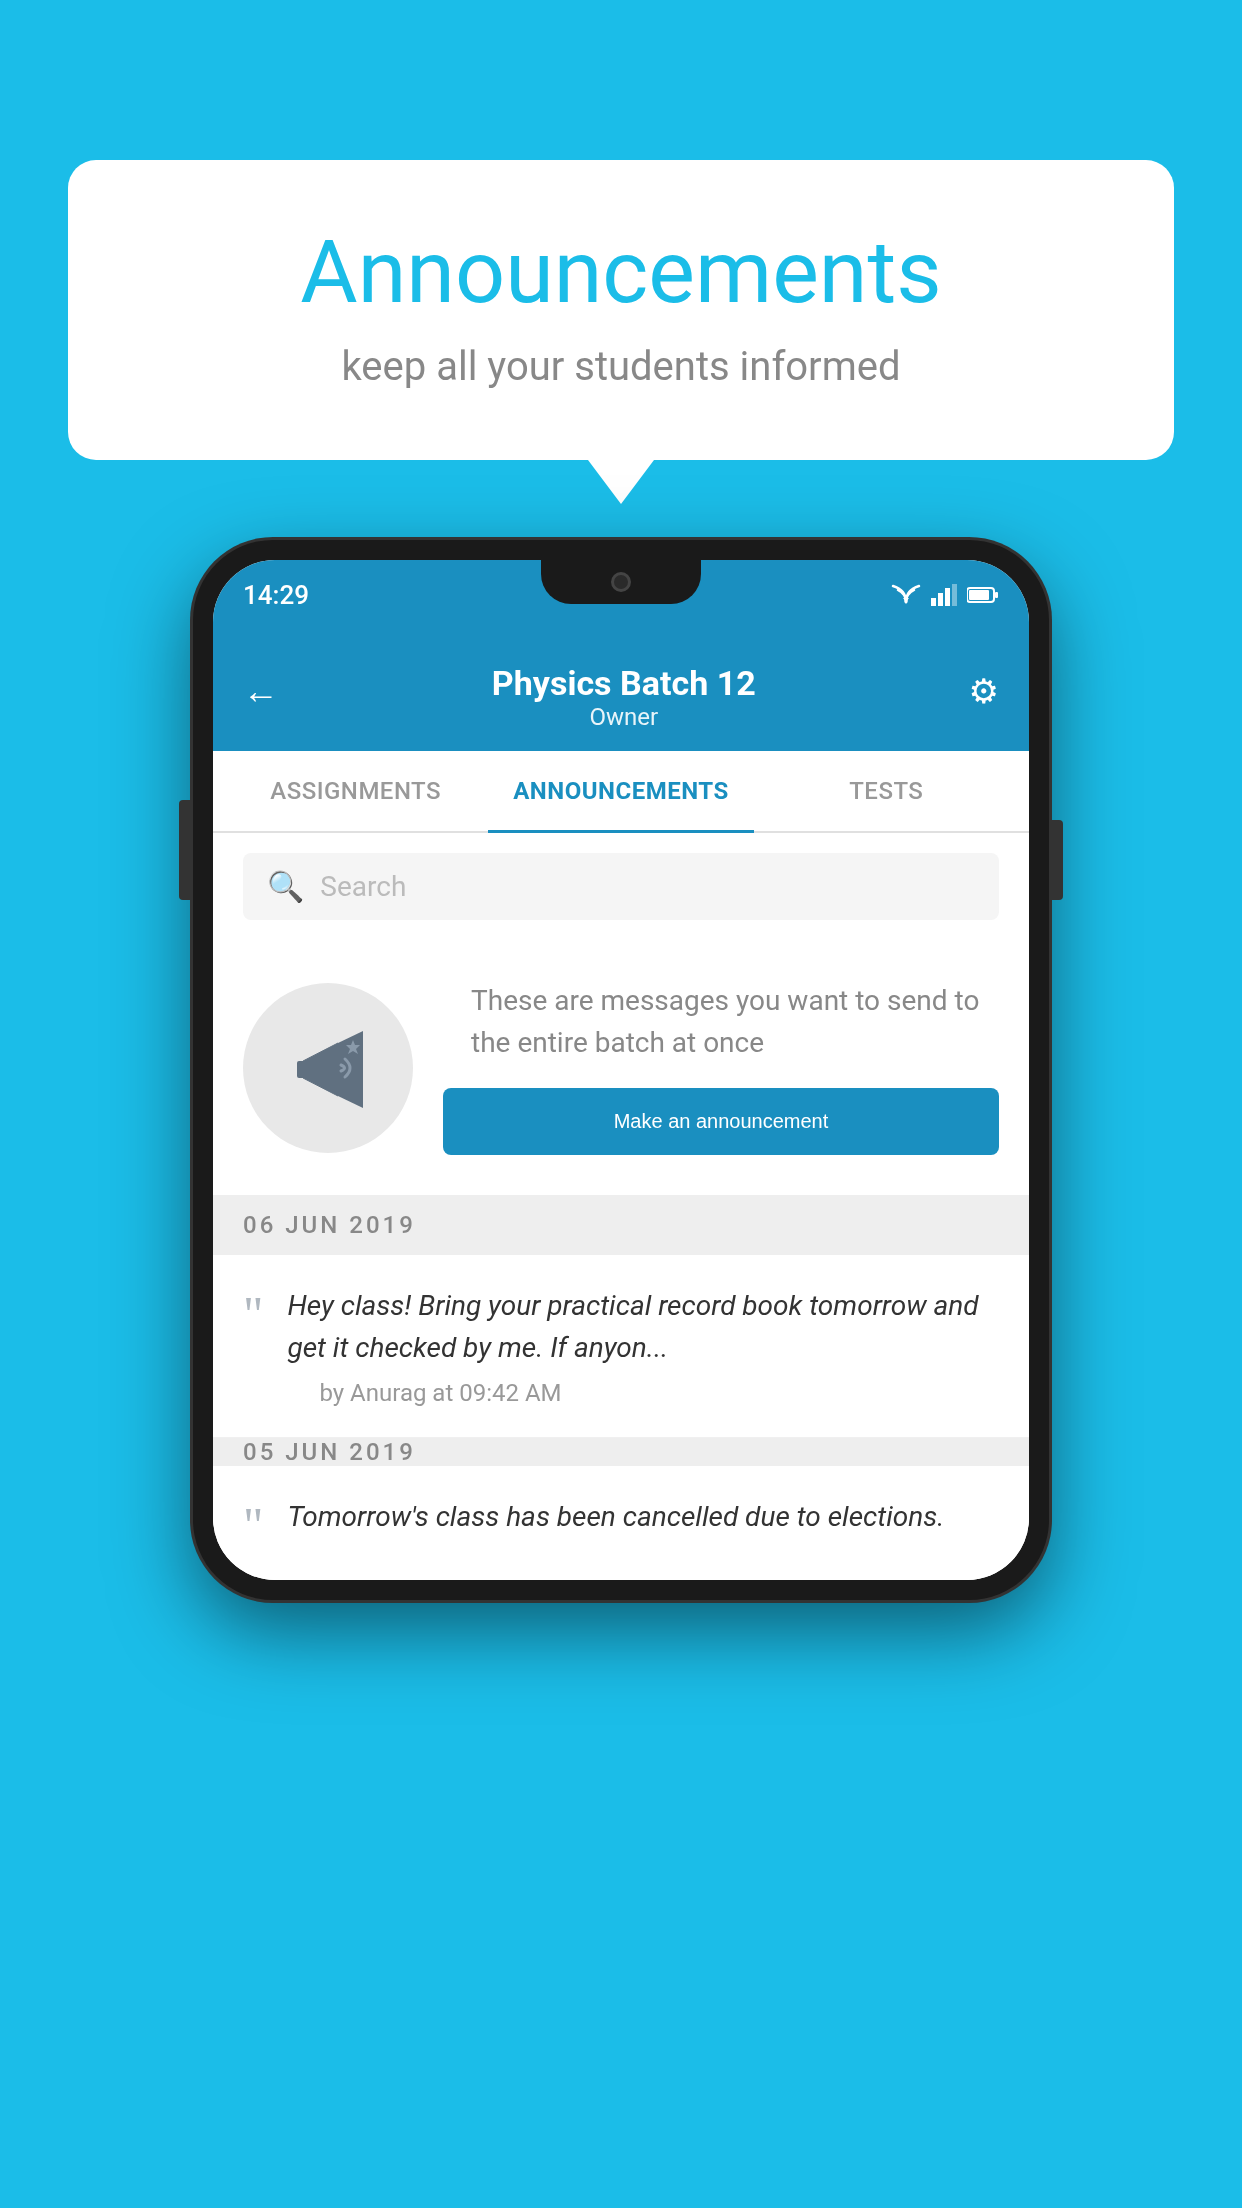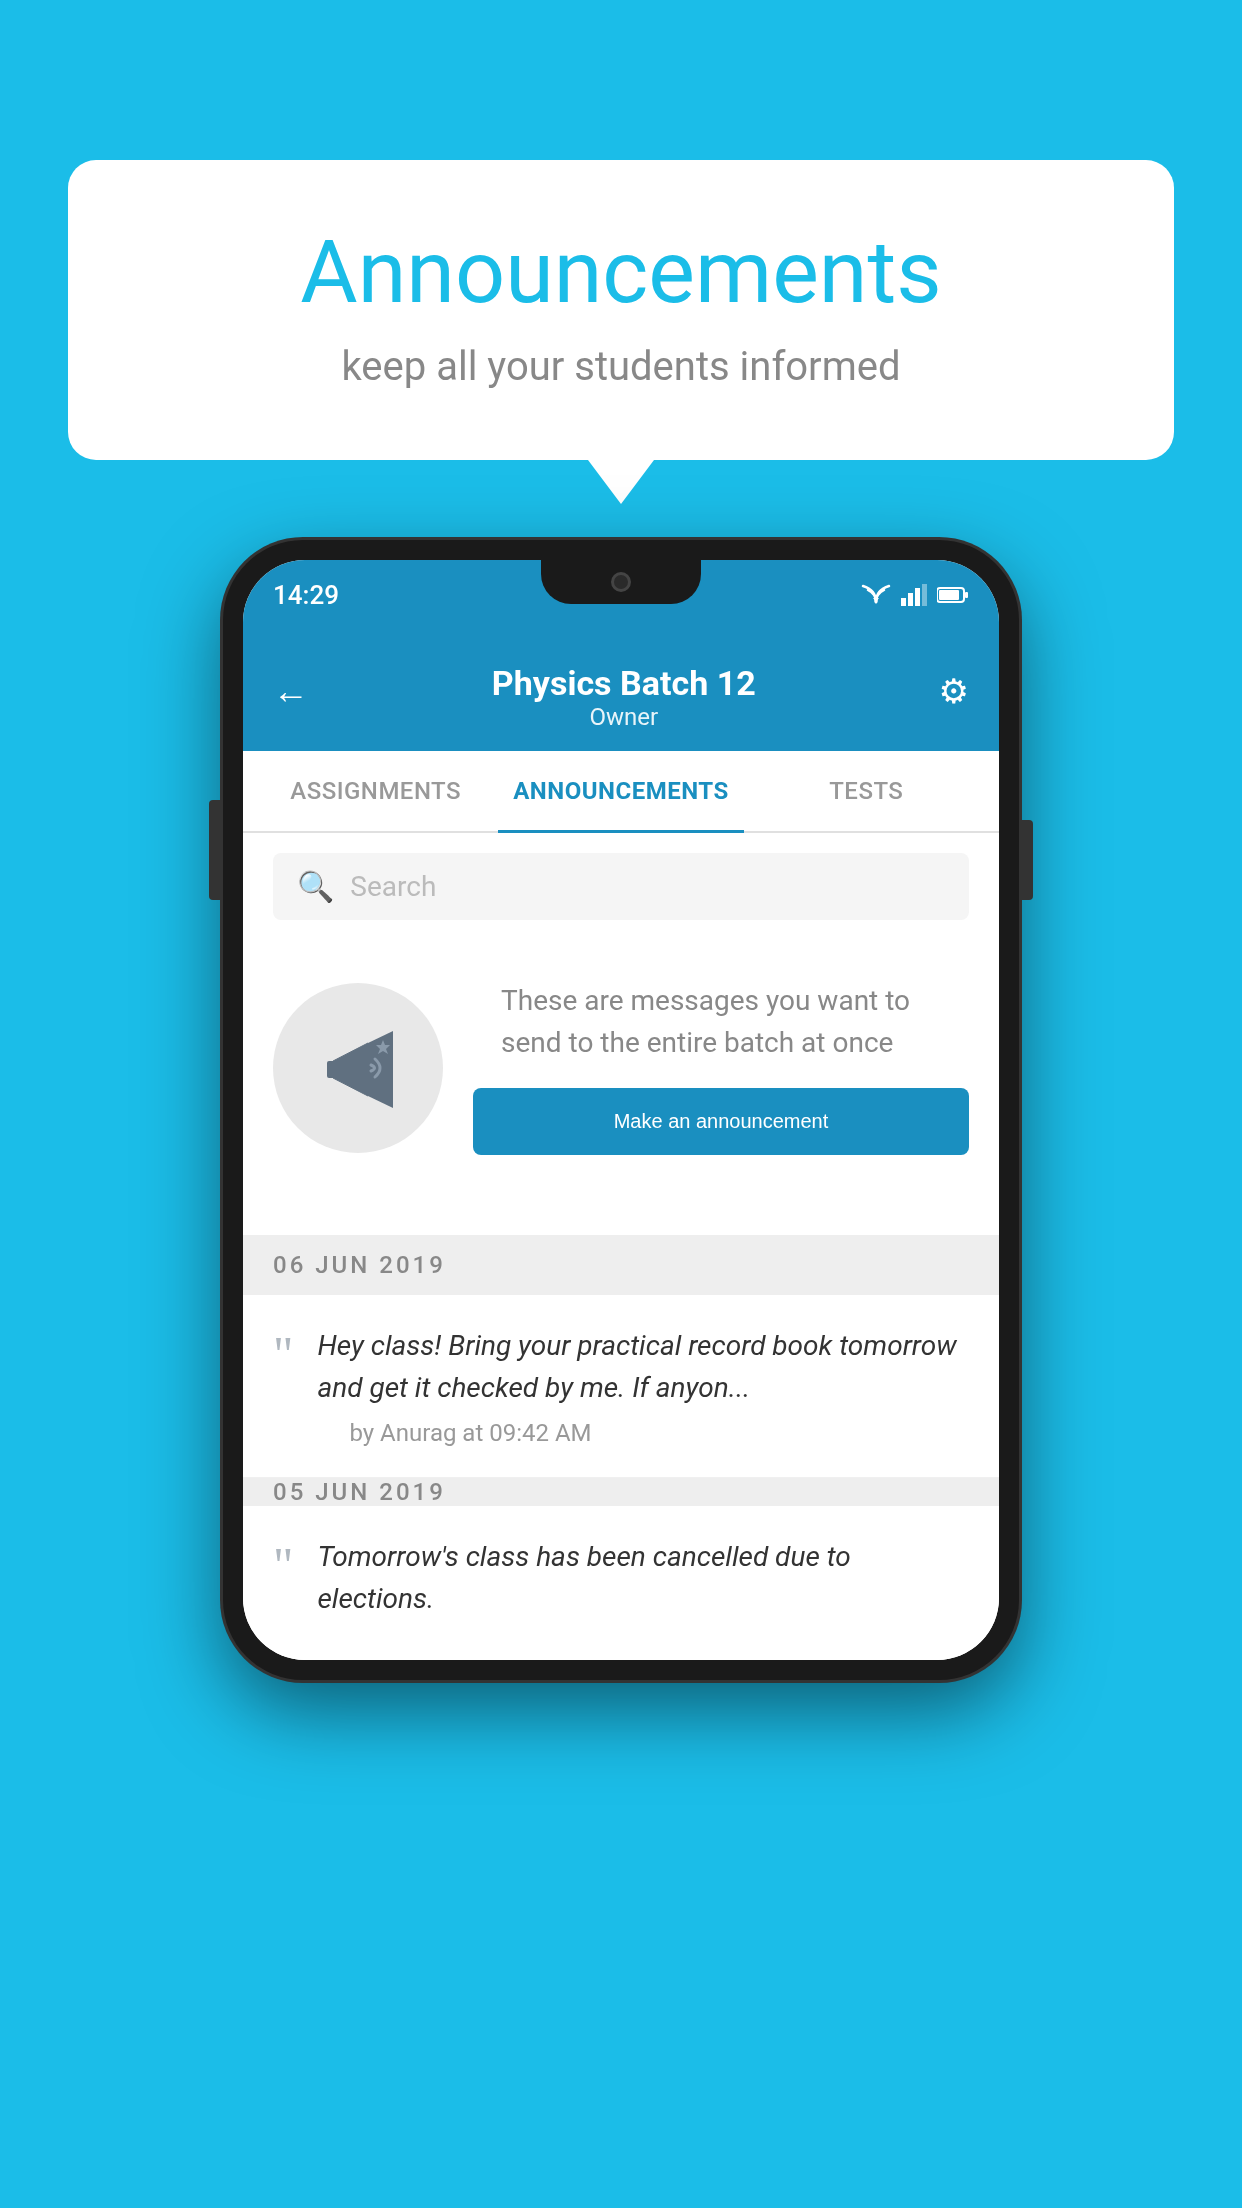--- a/index.html
+++ b/index.html
@@ -58,21 +58,21 @@
       color: #888;
       font-weight: 400;
     }
 
     
     .phone-container {
       position: absolute;
       top: 540px;
       left: 50%;
       transform: translateX(-50%);
-      width: 796px;
+      width: 856px;
     }
 
     .phone-outer {
       background: #1a1a1a;
       border-radius: 80px;
       padding: 20px;
       position: relative;
       box-shadow: 0 0 0 3px #333, 0 30px 80px rgba(0,0,0,0.5);
     }
 
@@ -297,21 +297,20 @@
     }
 
     
     .date-separator {
       background: #eeeeee;
       padding: 16px 30px;
       font-size: 24px;
       color: #888;
       letter-spacing: 3px;
       font-weight: 500;
-      margin-top: 40px;
     }
 
     
     .announcement-item {
       background: white;
       padding: 30px 30px;
       display: flex;
       align-items: flex-start;
       gap: 24px;
       border-bottom: 1px solid #f0f0f0;

